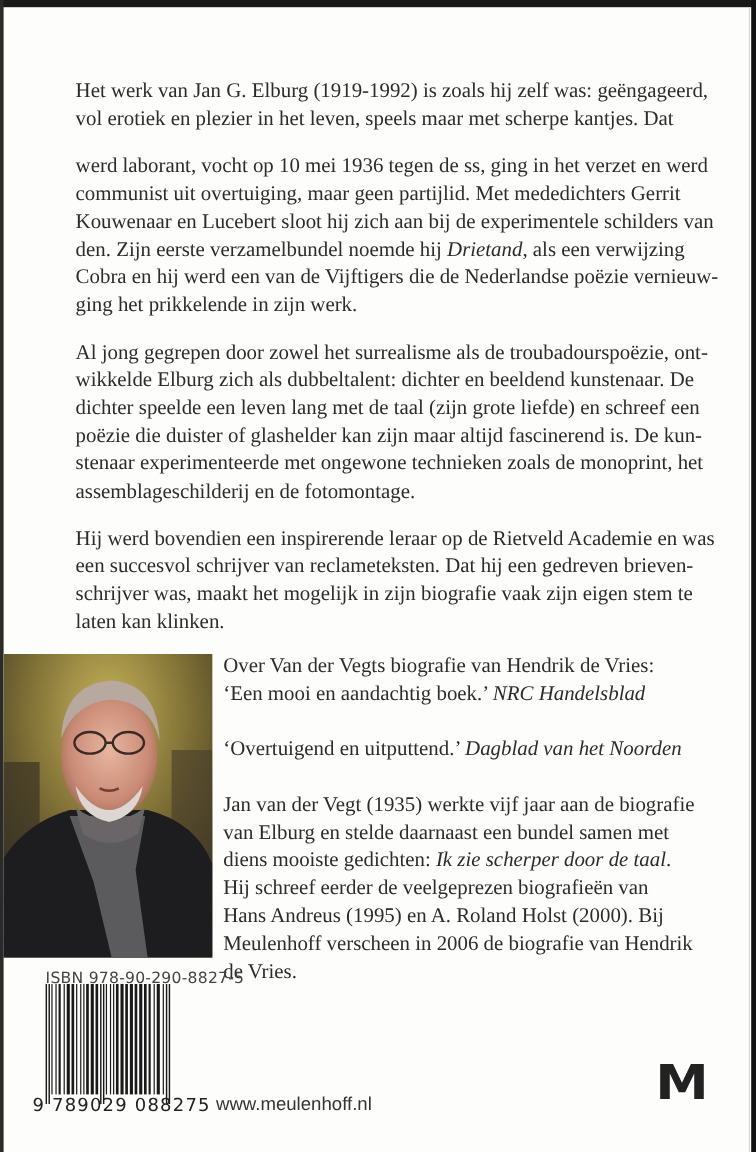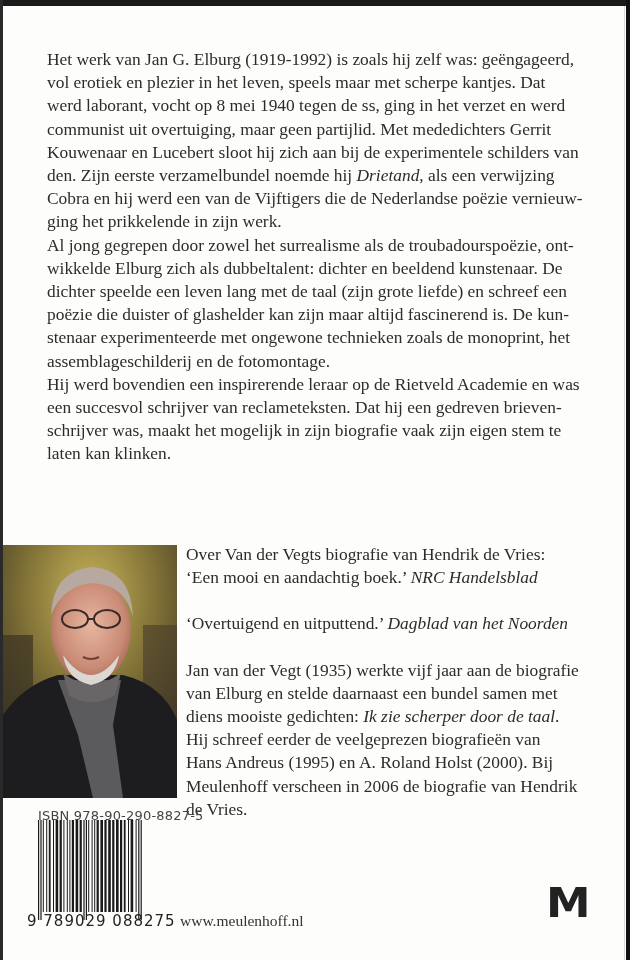--- a/index.html
+++ b/index.html
@@ -12,21 +12,21 @@
   .topbar { position: absolute; left: 0; top: 0; width: 630px; height: 6px; background: #1a1a1a; }
   .leftedge { position: absolute; left: 0; top: 0; width: 3px; height: 960px; background: #2a2a2a; }
   .rightedge { position: absolute; right: 0; top: 0; width: 4px; height: 960px; background: #111; }
   .rightedge2 { position: absolute; right: 5px; top: 6px; width: 1px; height: 954px; background: #d8d8d8; }
 
   .main-text {
     position: absolute; left: 47px; top: 48px; width: 540px;
     font-family: "Liberation Serif", "DejaVu Serif", serif;
     font-size: 17.4px; line-height: 23.2px; color: #2c2c2c;
   }
-  .main-text p { margin: 0; }
+  .main-text p { margin: 16px; }
   .main-text .line { display: block; white-space: nowrap; }
   em { font-style: italic; }
 
   .photo {
     position: absolute; left: 3px; top: 545px; width: 174px; height: 253px;
     overflow: hidden;
     background: linear-gradient(180deg, #9a8a48 0%, #7a6c34 30%, #3a3020 60%, #1c1a18 100%);
   }
   .photo svg { display: block; }
 
@@ -42,21 +42,21 @@
     position: absolute; left: 38px; top: 808px;
     font-family: "DejaVu Sans", sans-serif; font-size: 13px; color: #444; letter-spacing: 0.2px;
   }
   .barcode { position: absolute; left: 36px; top: 820px; width: 116px; height: 100px; }
   .barcode-digits {
     position: absolute; left: 27px; top: 912px;
     font-family: "DejaVu Sans", sans-serif; font-size: 15px; color: #222; letter-spacing: 1px;
   }
   .url {
     position: absolute; left: 180px; top: 912px;
-    font-family: Liberation Serif, serif; font-size: 15.5px; color: #333;
+    font-family: Liberation Sans, sans-serif; font-size: 15.5px; color: #333;
   }
   .logo {
     position: absolute; left: 546px; top: 880px;
     font-family: "DejaVu Sans", sans-serif; font-weight: bold; font-size: 40px; color: #222;
     transform: scaleX(1.12); transform-origin: left;
   }
 </style>
 </head>
 <body>
 
@@ -64,21 +64,21 @@
 <div class="leftedge"></div>
 <div class="rightedge"></div>
 <div class="rightedge2"></div>
 
 <div class="main-text">
   <p>
     <span class="line">Het werk van Jan G. Elburg (1919-1992) is zoals hij zelf was: geëngageerd,</span>
     <span class="line">vol erotiek en plezier in het leven, speels maar met scherpe kantjes. Dat</span>
   </p>
   <p>
-    <span class="line">werd laborant, vocht op 8 mei 1940 tegen de ss, ging in het verzet en werd</span>
+    <span class="line">werd laborant, vocht op 10 mei 1936 tegen de ss, ging in het verzet en werd</span>
     <span class="line">communist uit overtuiging, maar geen partijlid. Met mededichters Gerrit</span>
     <span class="line">Kouwenaar en Lucebert sloot hij zich aan bij de experimentele schilders van</span>
     <span class="line"><span>den. Zijn eerste verzamelbundel noemde hij </span><em>Drietand</em><span>, als een verwijzing</span></span>
     <span class="line">Cobra en hij werd een van de Vijftigers die de Nederlandse poëzie vernieuw-</span>
     <span class="line">ging het prikkelende in zijn werk.</span>
   </p>
   <p>
     <span class="line">Al jong gegrepen door zowel het surrealisme als de troubadourspoëzie, ont-</span>
     <span class="line">wikkelde Elburg zich als dubbeltalent: dichter en beeldend kunstenaar. De</span>
     <span class="line">dichter speelde een leven lang met de taal (zijn grote liefde) en schreef een</span>

